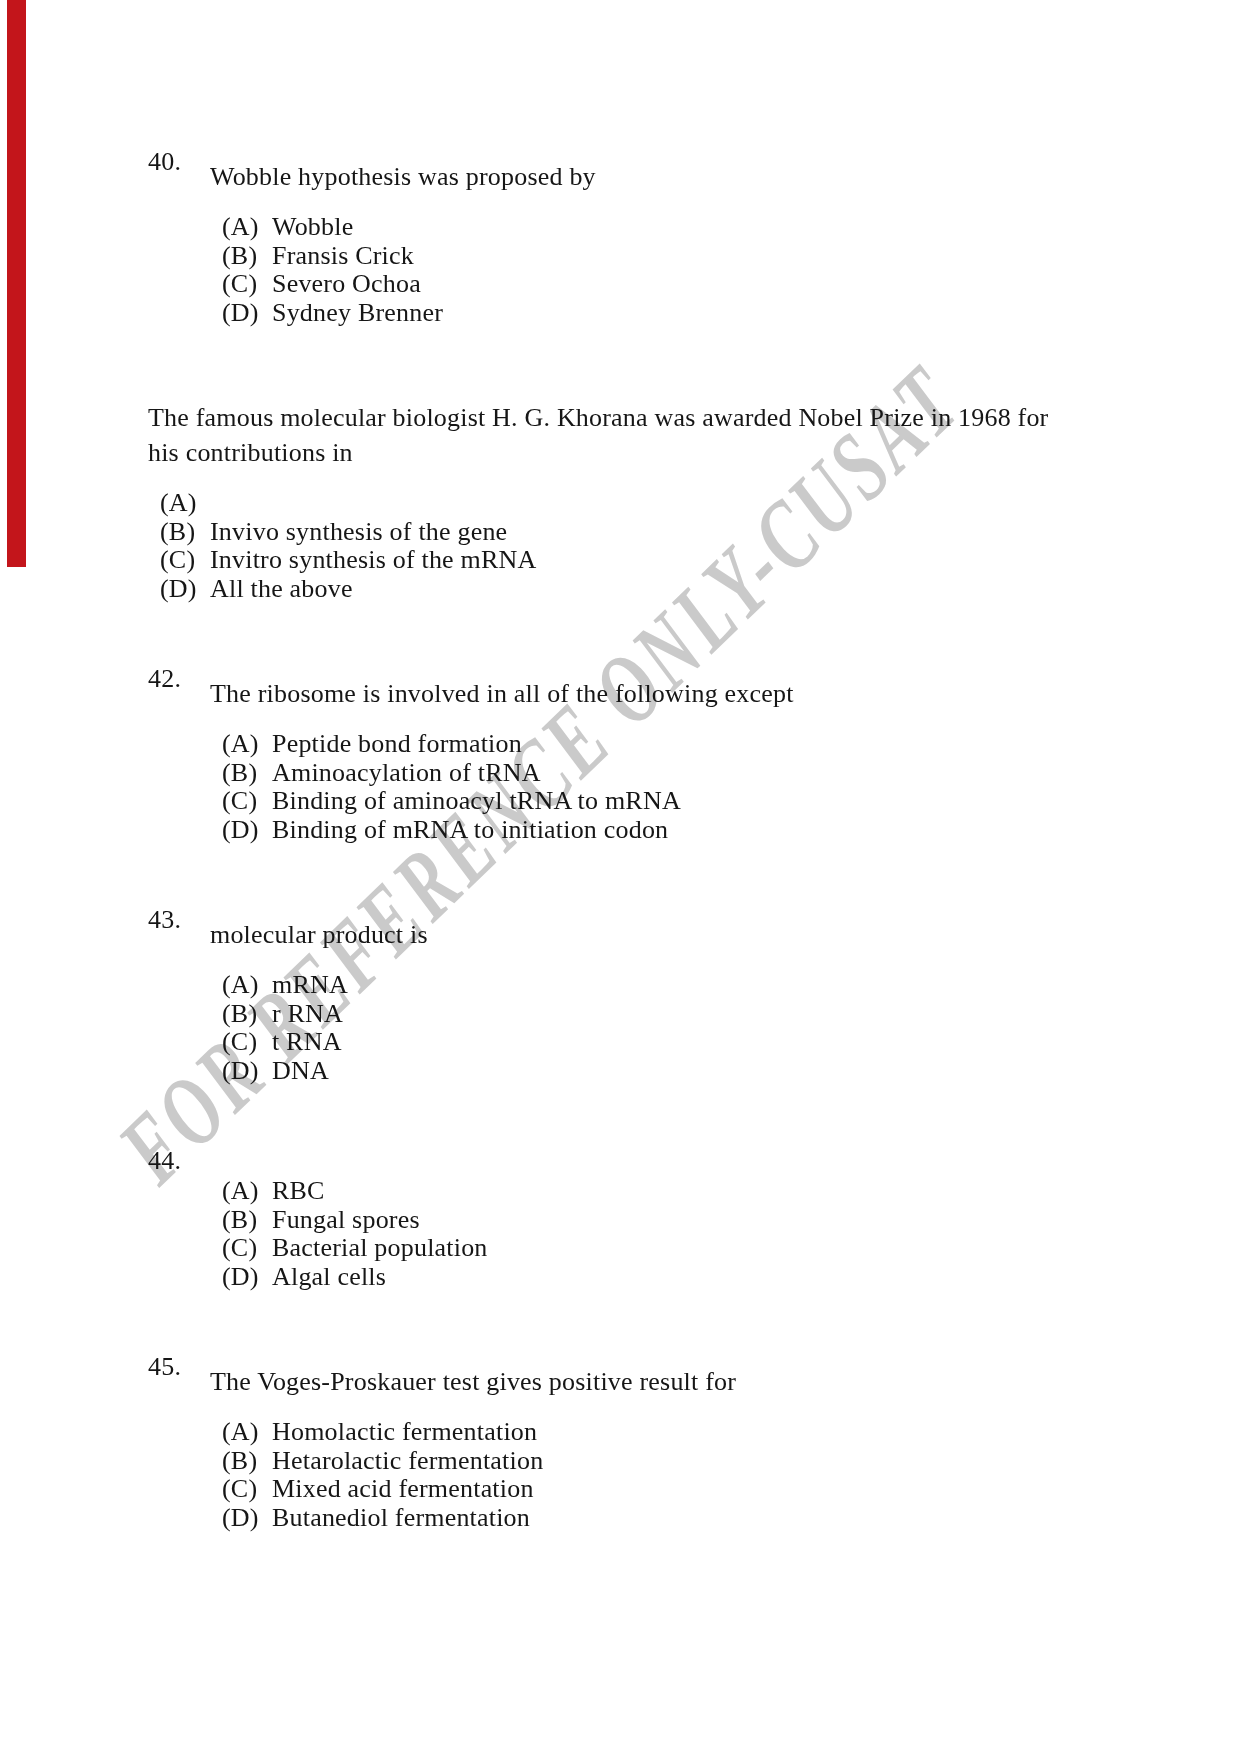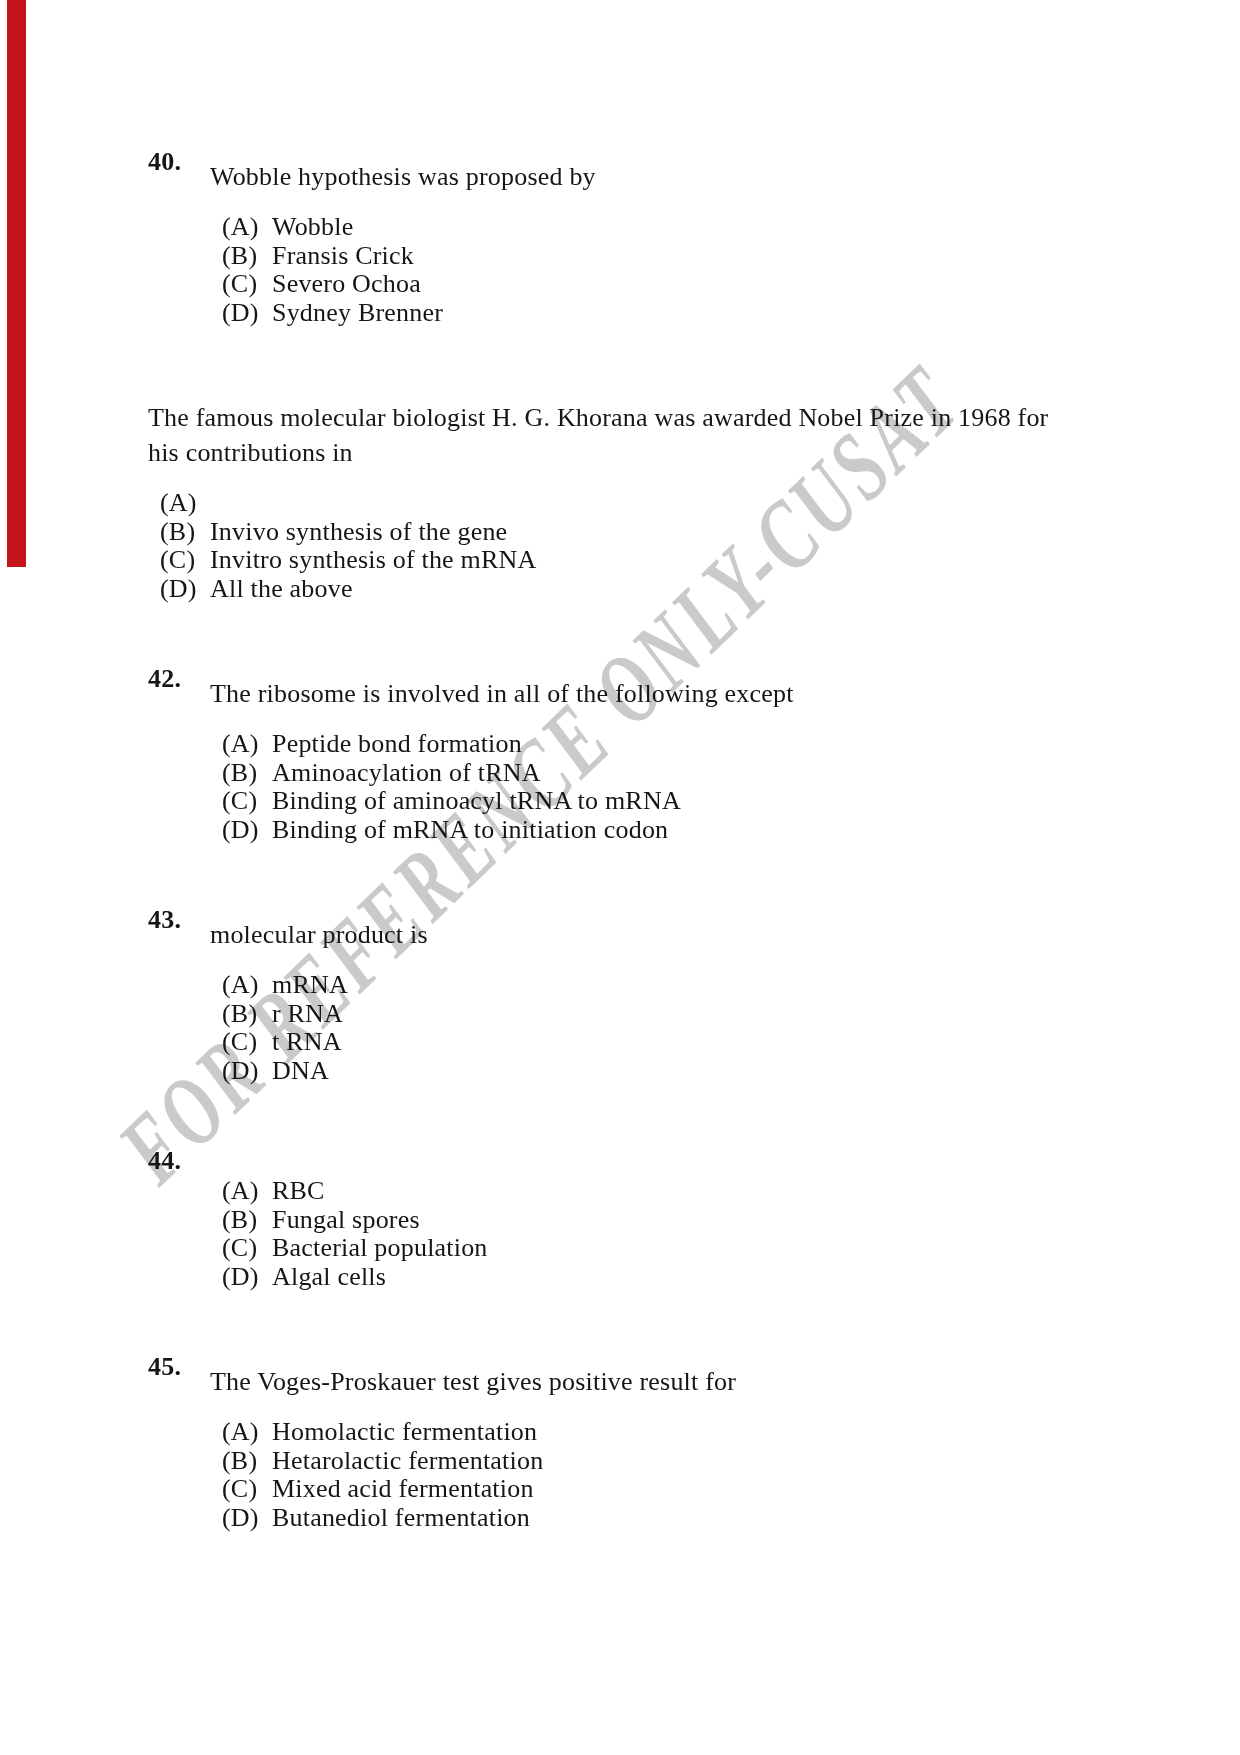--- a/index.html
+++ b/index.html
@@ -45,21 +45,20 @@
   
   .content {
     position:relative; z-index:1;
     padding:144px 80px 0 148px;
   }
   .question { display:flex; margin-bottom:58px; }
   .q-num {
     flex:none; width:62px;
     font-size:26px; line-height:35px;
     letter-spacing:0.2px;
-    font-weight:bold;
   }
   .q-body { flex:1; min-width:0;margin-top:15px; }
   .q-line {
     font-size:26px; line-height:35px;
     letter-spacing:0.2px;
     white-space:nowrap;
   }
   .options { margin-top:19px; padding-left:12px; }
   .option { display:flex; font-size:26px; line-height:28.5px; letter-spacing:0.2px; }
   .opt-label { flex:none; width:50px; }

